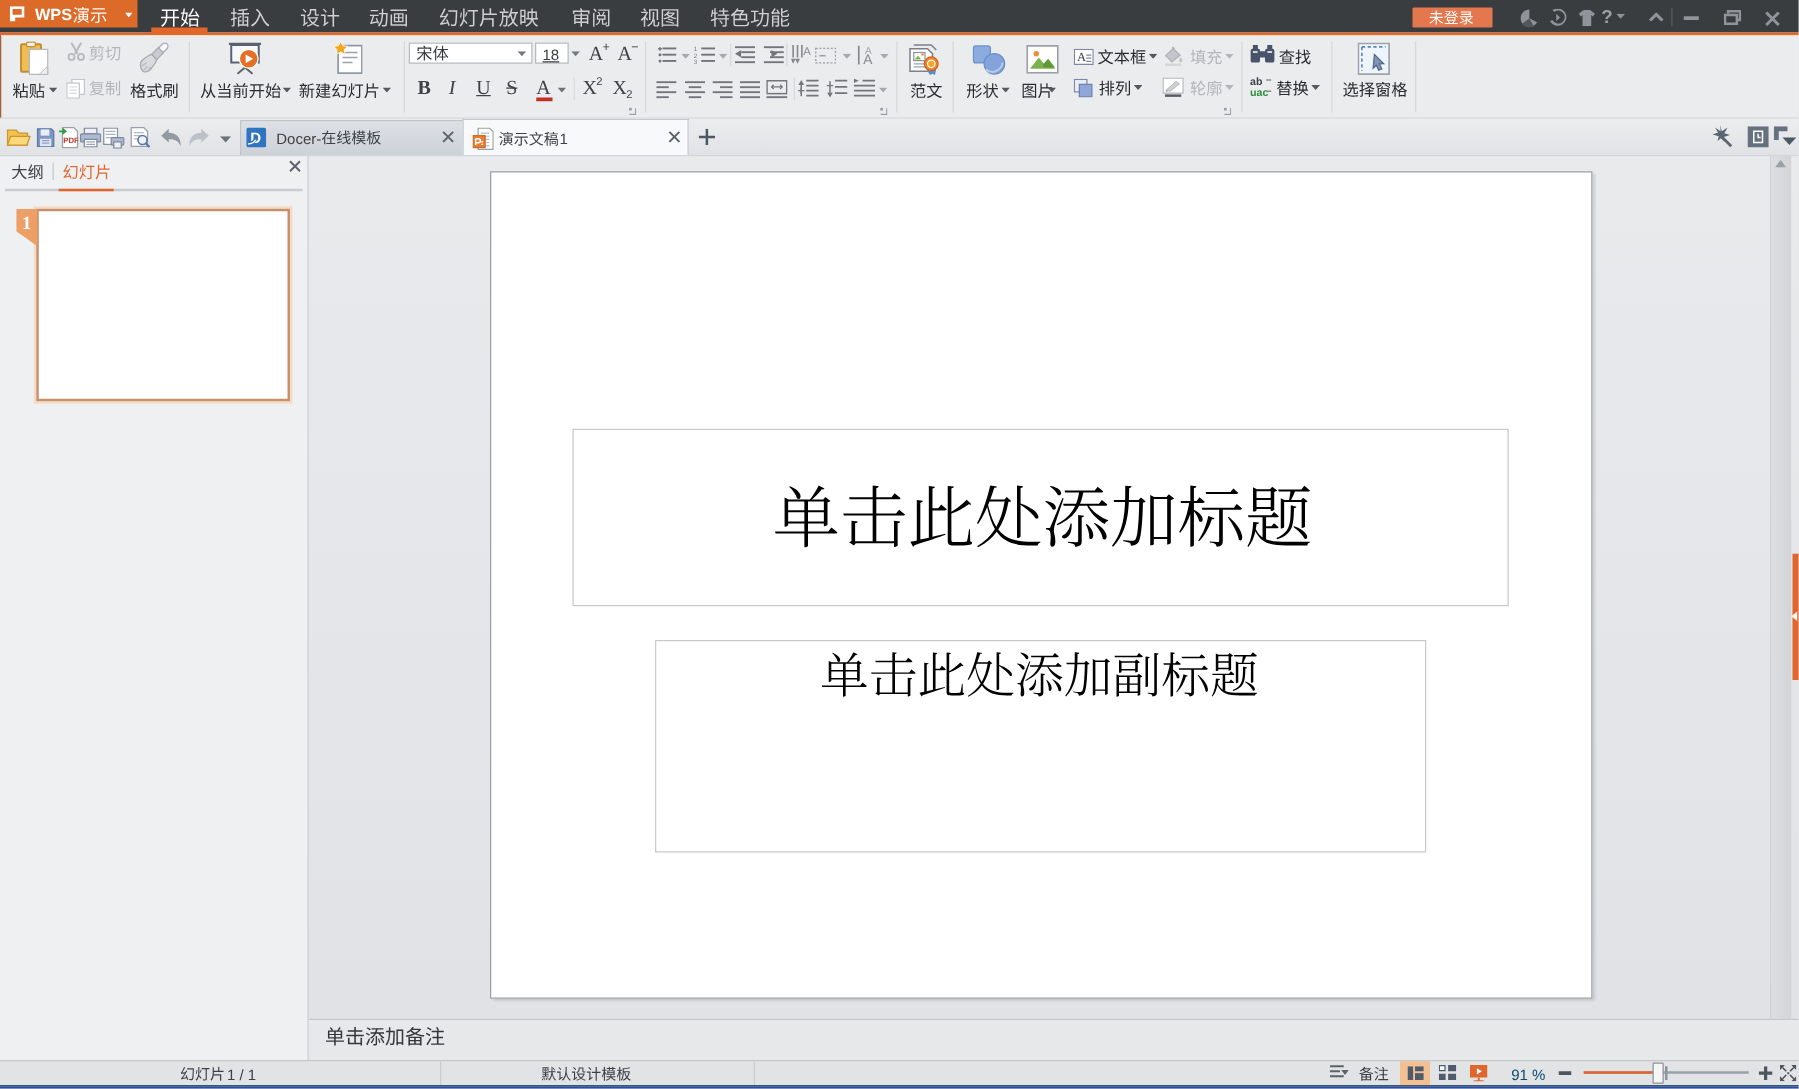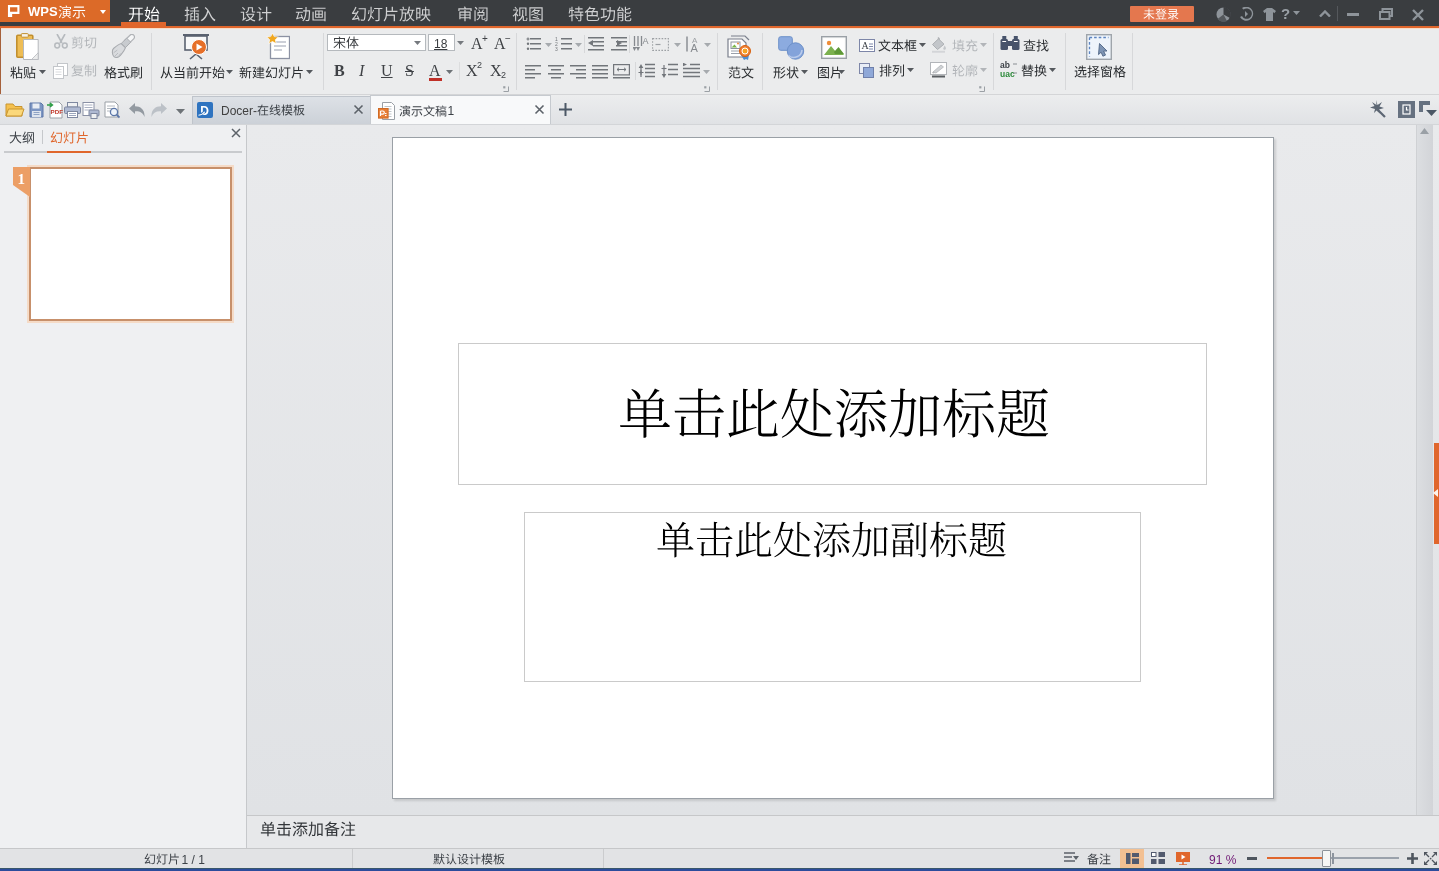--- a/index.html
+++ b/index.html
@@ -812,21 +812,21 @@
     <rect x="0.5" y="0.5" width="4.5" height="4" fill="#fff" stroke="#525a6e"></rect>
     <rect x="7.5" y="0" width="6.5" height="5" fill="#525a6e"></rect>
     <rect x="0" y="7" width="5.5" height="5" fill="#525a6e"></rect>
     <rect x="7.5" y="7" width="6.5" height="5" fill="#525a6e"></rect>
   </svg>
 <svg style="position:absolute;left:1176px;top:852px" width="14" height="13" viewBox="0 0 14 13">
     <rect width="14" height="10" fill="#e0662c"></rect>
     <path d="M5.5 2.5l4 2.5-4 2.5z" fill="#fff"></path>
     <path d="M7 10v3M3 13h8" stroke="#e0662c" stroke-width="1.5"></path>
   </svg>
-<div style="position:absolute;left:1209px;top:852.6px;font:normal 12px 'Liberation Sans',sans-serif;color:#701a75;white-space:nowrap;">91 %</div>
+<div style="position:absolute;left:1209px;top:852.6px;font:normal 12px 'Liberation Sans',sans-serif;color:#0c4a6e;white-space:nowrap;">91 %</div>
 <div style="position:absolute;left:1247px;top:856.5px;width:10px;height:3px;background:#4e555e"></div>
 <div style="position:absolute;left:1267px;top:857px;width:132px;height:2px;background:#9aa1ab"></div>
 <div style="position:absolute;left:1332px;top:853px;width:1.5px;height:11px;background:#8d949e"></div>
 <div style="position:absolute;left:1267px;top:857px;width:55px;height:2px;background:#e0662c"></div>
 <div style="position:absolute;left:1321.5px;top:849.5px;width:9px;height:17px;background:#f6f6f5;border:1px solid #8d9299;border-radius:1px"></div>
 <svg style="position:absolute;left:1407px;top:853px" width="11" height="11" viewBox="0 0 11 11">
     <path d="M5.5 0v11M0 5.5h11" stroke="#4e555e" stroke-width="2.6"></path>
   </svg>
 <svg style="position:absolute;left:1424px;top:852px" width="13" height="13" viewBox="0 0 13 13">
     <path d="M0 0h4L0 4zM9 0h4v4zM13 9v4H9zM0 9l4 4H0z" fill="#4e555e"></path>

